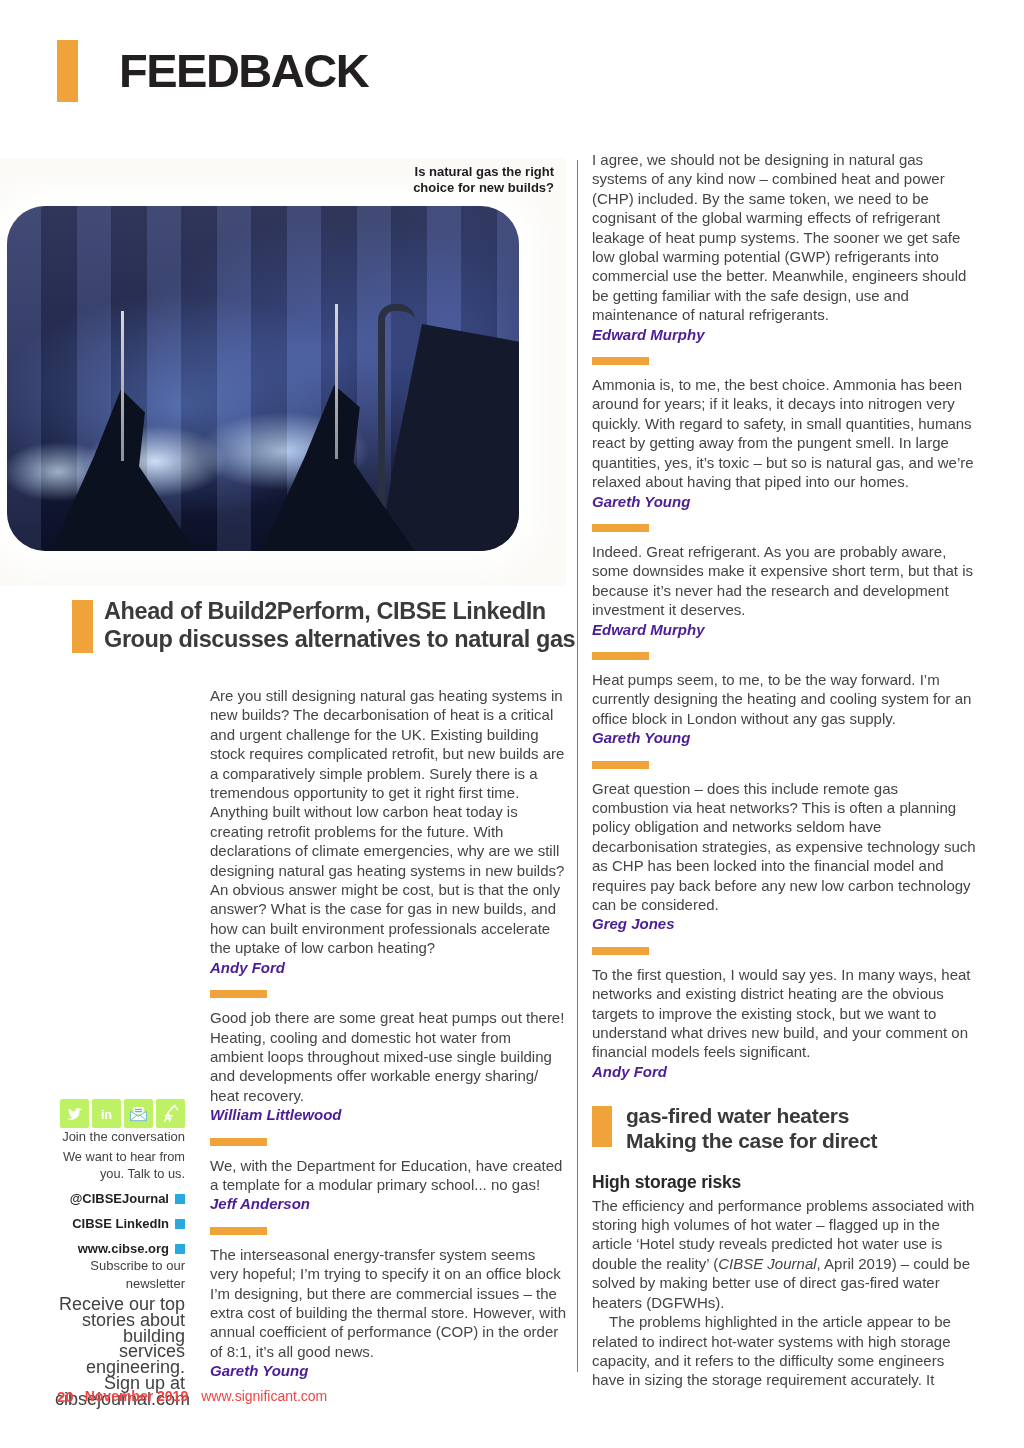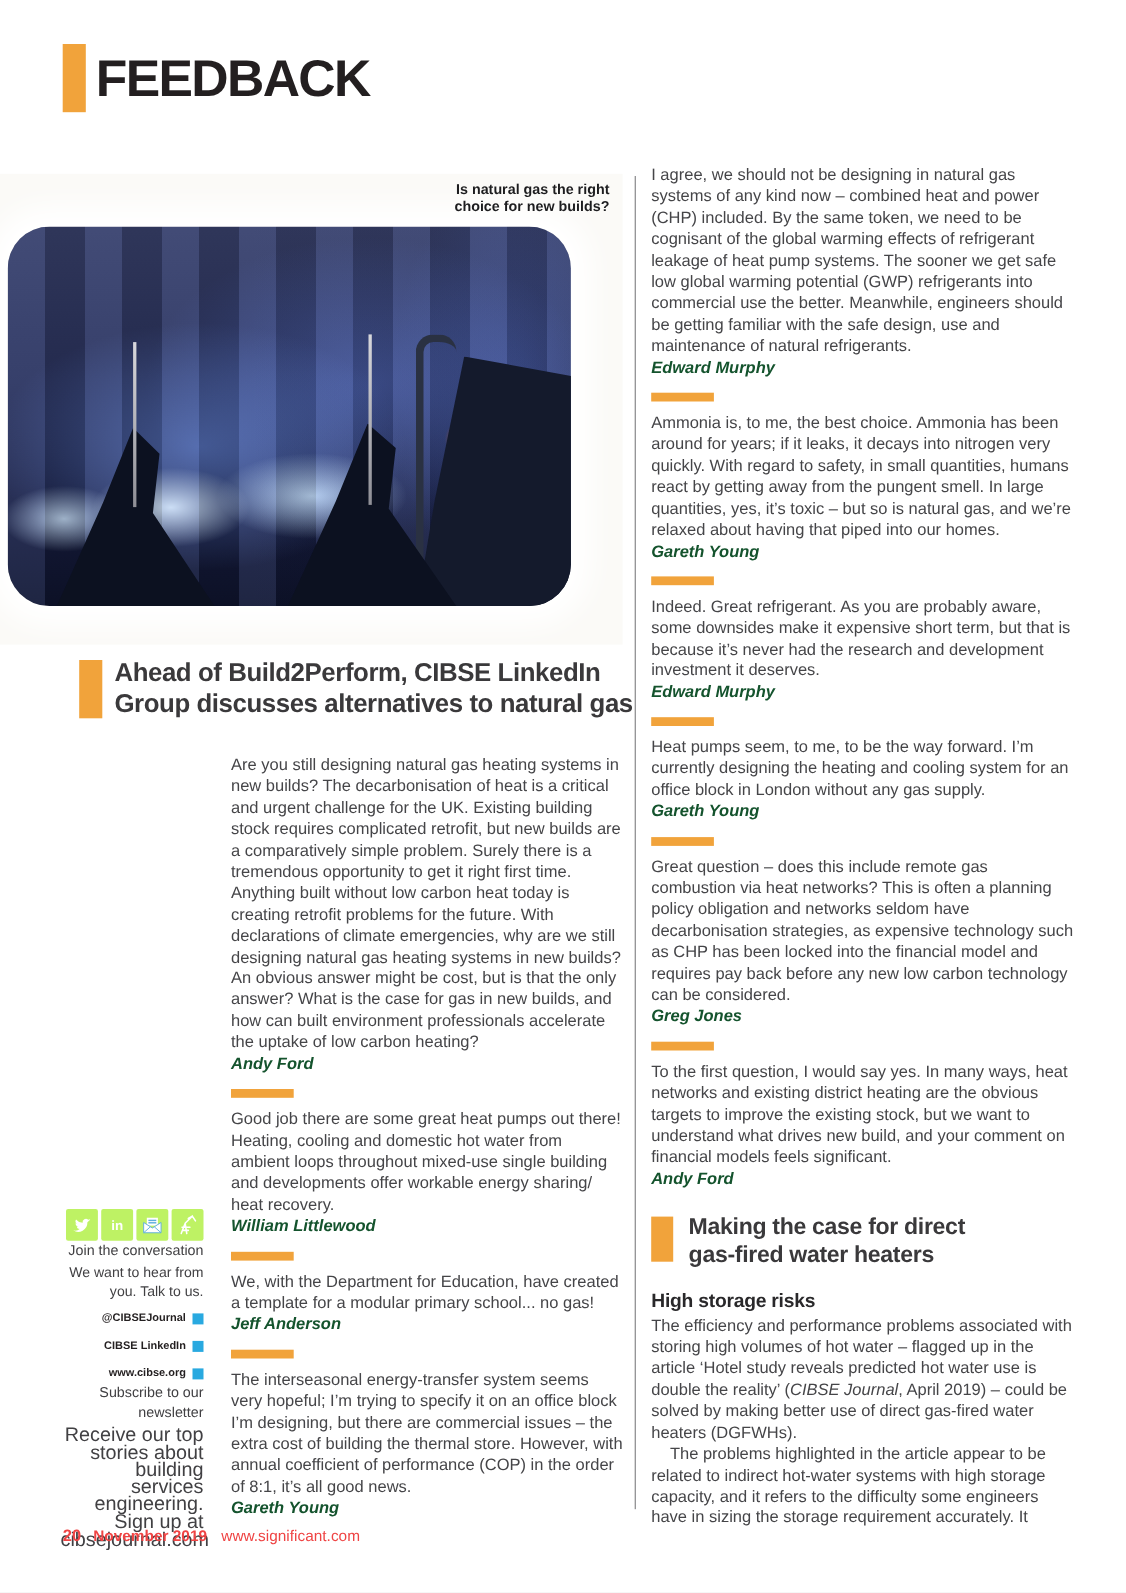--- a/index.html
+++ b/index.html
@@ -2,21 +2,21 @@
 <html><head>
 <meta charset="utf-8">
 <style>
   html,body{margin:0;padding:0;background:#e8e8e8;}
   .page{
     position:relative;width:1024px;height:1448px;background:#ffffff;
     margin:0 auto;overflow:hidden;
     font-family:"Liberation Sans",sans-serif;color:#414043;
   }
   
-  .masthead{position:absolute;left:57px;top:40px;display:flex;align-items:stretch;}
+  .masthead{position:absolute;left:57px;top:40px;display:flex;align-items:stretch;gap:32px;}
   .masthead .bar{width:21px;height:62px;background:#F1A33B;flex:none;}
   .masthead h1{
     margin:0 0 0 9px;font-size:47px;line-height:62px;font-weight:800;
     letter-spacing:-1.5px;color:#231F20;
   }
   
   .photo{position:absolute;left:0;top:158px;width:566px;height:428px;background:#fbfaf7;}
   .photo-inner{
     position:absolute;left:7px;top:48px;width:512px;height:345px;border-radius:38px;
     overflow:hidden;box-shadow:0 0 26px 18px #ffffff;
@@ -56,40 +56,40 @@
   .headline{position:absolute;left:72px;top:597px;display:flex;}
   .headline .block{width:21px;height:53px;background:#F1A33B;flex:none;margin-top:3px;}
   .headline .txt{margin-left:11px;font-size:23.5px;line-height:28px;font-weight:800;
                  letter-spacing:-.4px;color:#3a393b;}
   .headline .txt span{display:block;}
   
   .leftcol{position:absolute;left:210px;top:686px;width:357px;}
   .rightcol{position:absolute;left:592px;top:150px;width:384px;}
   .bodytext{font-size:15px;line-height:19.4px;color:#454548;}
   .bodytext p{margin:0;}
-  .author{font-size:15px;line-height:19.4px;font-weight:700;font-style:italic;color:#14532d;}
+  .author{font-size:15px;line-height:19.4px;font-weight:700;font-style:italic;color:#4c1d95;}
   .divider{width:57px;height:8px;background:#F1A33B;margin:13px 0 10px;}
   
   .headline2{display:flex;margin-top:22px;}
   .headline2 .block{width:20px;height:41px;background:#F1A33B;flex:none;margin-top:3px;}
   .headline2 .txt{margin-left:14px;font-size:21px;line-height:25px;font-weight:800;
                   letter-spacing:-.3px;color:#3a393b;}
   .headline2 .txt span{display:block;}
   .subhead{margin:20px 0 3px;font-size:17.5px;font-weight:800;color:#29282a;letter-spacing:-.2px;}
   .indent{text-indent:17px;}
   .ital{font-style:italic;}
   
   .sidebar{position:absolute;left:55px;top:1099px;width:130px;text-align:right;color:#414043;}
   .icons{display:flex;gap:3px;justify-content:flex-end;}
   .icon{width:29px;height:29px;border-radius:2px;background:#bef264;flex:none;
         display:flex;align-items:center;justify-content:center;}
   .icon svg{display:block;}
   .side-title{font-size:13px;line-height:18px;}
   .side-sub{font-size:12.8px;line-height:16.5px;margin-top:3px;}
-  .side-link{font-size:10px;line-height:16px;font-weight:700;color:#231F20;margin-top:9px;
+  .side-link{font-size:13px;line-height:16px;font-weight:700;color:#231F20;margin-top:9px;
              display:flex;align-items:center;justify-content:flex-end;}
   .bluesq{display:inline-block;width:10px;height:10px;background:#29A9E0;margin-left:6px;flex:none;}
   .side-sub2{font-size:18px;line-height:15.8px;margin-top:4px;}
   
   .footer{position:absolute;left:57px;top:1388px;display:flex;align-items:flex-start;
           font-size:14px;color:#ef4444;}
   .footer .pn{font-size:15px;font-weight:800;}
   .footer .issue{font-weight:700;margin-left:11px;}
   .footer .site{margin-left:13px;}
 </style>
@@ -154,22 +154,22 @@
     <div class="divider"></div>
     <p>Great question – does this include remote gas combustion via heat networks? This is often a planning policy obligation and networks seldom have decarbonisation strategies, as expensive technology such as CHP has been locked into the financial model and requires pay back before any new low carbon technology can be considered.</p>
     <div class="author">Greg Jones</div>
     <div class="divider"></div>
     <p>To the first question, I would say yes. In many ways, heat networks and existing district heating are the obvious targets to improve the existing stock, but we want to understand what drives new build, and your comment on financial models feels significant.</p>
     <div class="author">Andy Ford</div>
 
     <div class="headline2">
       <div class="block"></div>
       <div class="txt">
+        <span>gas-fired water heaters</span>
         <span>Making the case for direct</span>
-        <span>gas-fired water heaters</span>
       </div>
     </div>
     <div class="subhead">High storage risks</div>
     <p><span>The efficiency and performance problems associated with storing high volumes of hot water – flagged up in the article ‘Hotel study reveals predicted hot water use is double the reality’ (</span><span class="ital">CIBSE Journal</span><span>, April 2019) – could be solved by making better use of direct gas-fired water heaters (DGFWHs).</span></p>
     <p class="indent">The problems highlighted in the article appear to be related to indirect hot-water systems with high storage capacity, and it refers to the difficulty some engineers have in sizing the storage requirement accurately. It</p>
   </div>
 
   <div class="sidebar">
     <div class="icons">
       <span class="icon">

